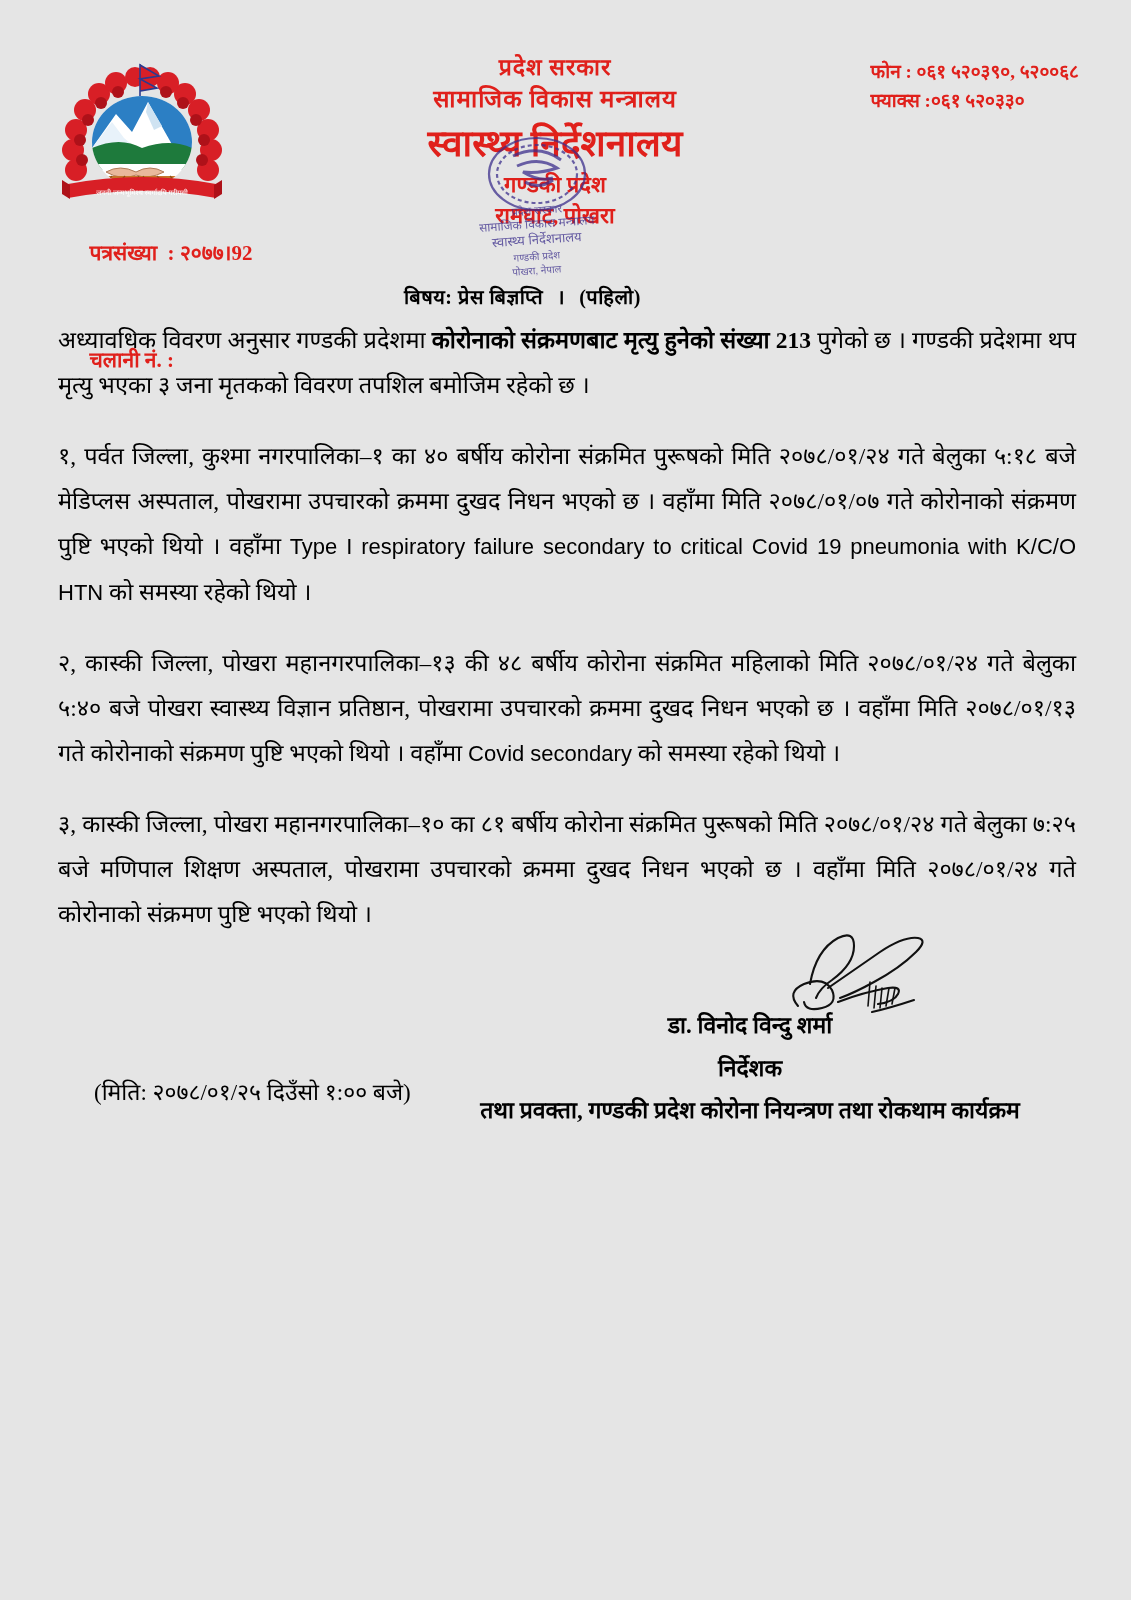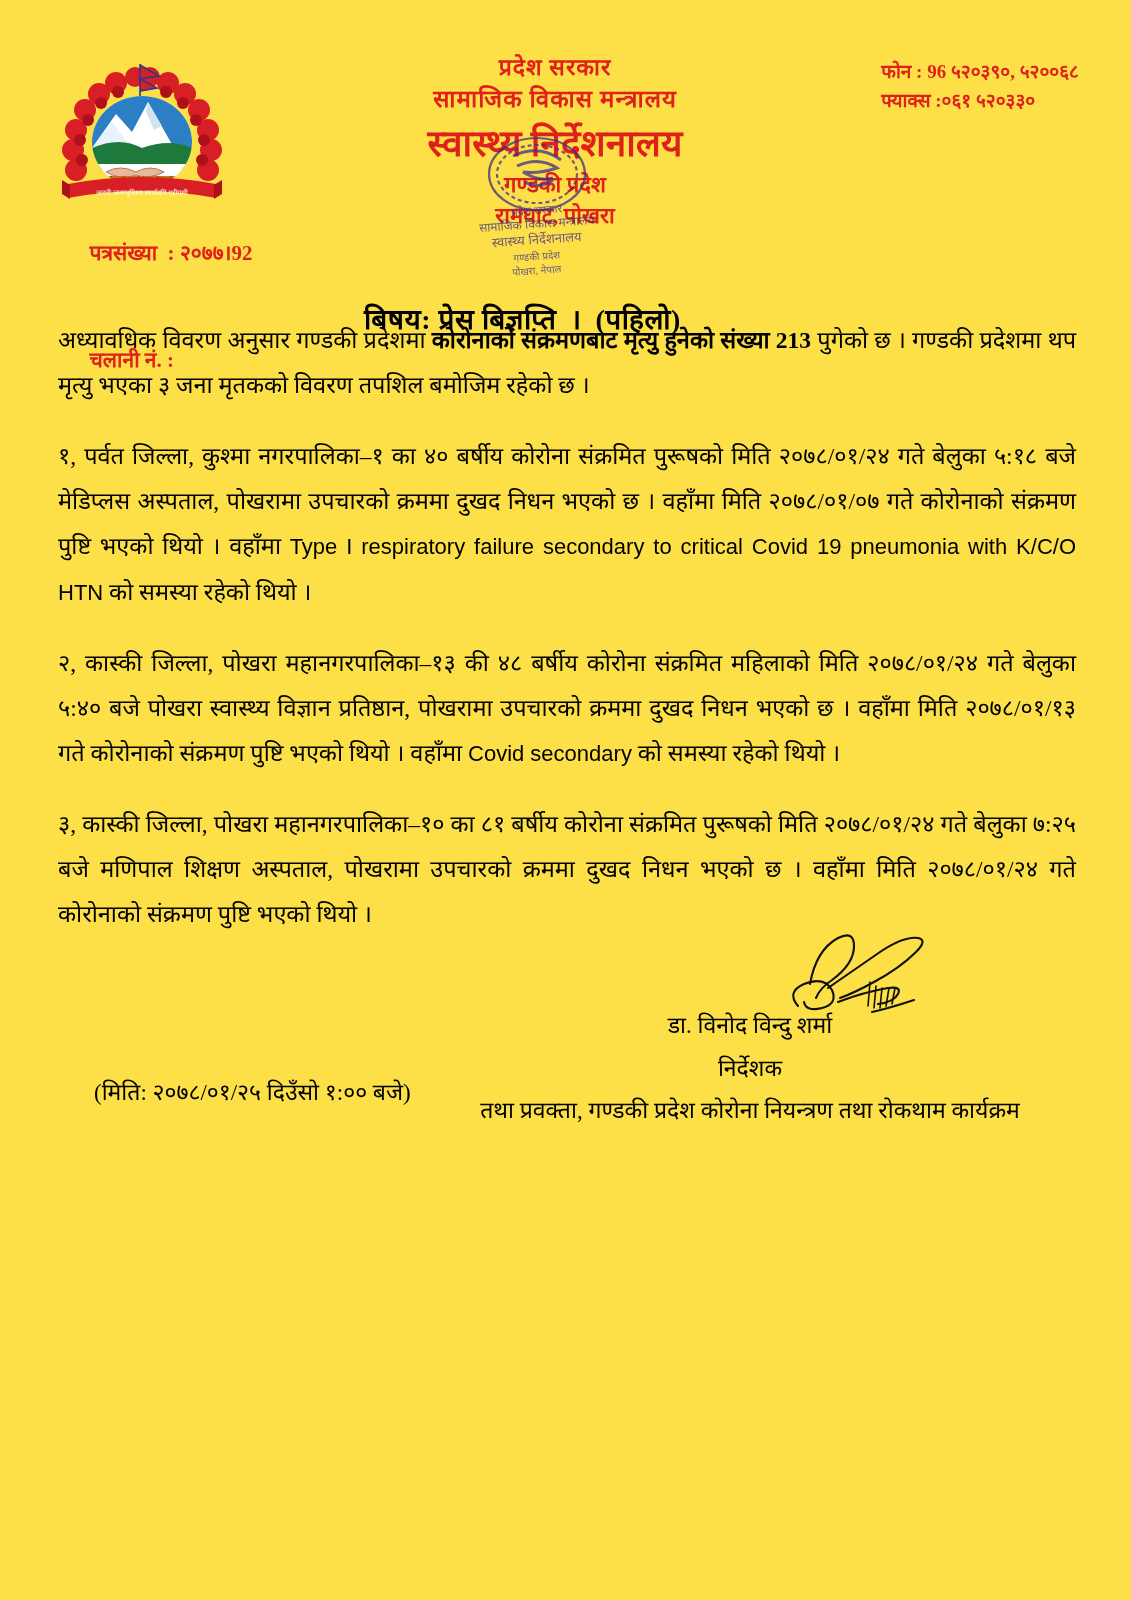--- a/index.html
+++ b/index.html
@@ -8,21 +8,21 @@
     background: #ffffff;
   }
   body {
     font-family: "Liberation Serif", "DejaVu Serif", serif;
     color: #000000;
   }
   .page {
     position: relative;
     width: 1131px;
     height: 1600px;
-    background: #fde047;
+    background: #e5e5e5;
     overflow: hidden;
   }
 
   
   .emblem {
     position: absolute;
     left: 58px;
     top: 52px;
     width: 168px;
     height: 168px;
@@ -93,24 +93,23 @@
   }
   .refblock .rowline { white-space: pre; }
 
   
   .subject {
     position: absolute;
     left: 0;
     top: 283px;
     width: 1045px;
     text-align: center;
-    font-size: 28px;
+    font-size: 20px;
     font-weight: bold;
     letter-spacing: 0.5px;
-    margin-top: 16px;
   }
   .subject .sep { padding: 0 14px; }
 
   
   .body {
     position: absolute;
     left: 58px;
     top: 318px;
     width: 1018px;
     font-size: 23.5px;
@@ -133,20 +132,21 @@
     height: 110px;
   }
   .signblock {
     position: absolute;
     left: 430px;
     top: 1005px;
     width: 640px;
     text-align: center;
     font-size: 23px;
     line-height: 1.85;
+    font-weight: bold;
   }
   .datestamp {
     position: absolute;
     left: 94px;
     top: 1075px;
     font-size: 23px;
   }
 </style>
 </head>
 <body>
@@ -236,21 +236,21 @@
 
   <div class="letterhead">
     <div class="lh-line1">प्रदेश सरकार</div>
     <div class="lh-line2">सामाजिक विकास मन्त्रालय</div>
     <div class="lh-title">स्वास्थ्य निर्देशनालय</div>
     <div class="lh-sub">गण्डकी प्रदेश</div>
     <div class="lh-sub">रामघाट, पोखरा</div>
   </div>
 
   <div class="contact">
-    <div>फोन : 96 ५२०३९०, ५२००६८</div>
+    <div>फोन : ०६१ ५२०३९०, ५२००६८</div>
     <div>फ्याक्स :०६१ ५२०३३०</div>
   </div>
 
   <div class="stamp">
     <svg viewBox="0 0 180 160" width="180" height="160" aria-hidden="true">
       <g fill="none" stroke="#3B2E8C" stroke-width="2.2" opacity="0.9">
         <ellipse cx="90" cy="46" rx="48" ry="36"></ellipse>
         <ellipse cx="90" cy="46" rx="40" ry="29" stroke-dasharray="4 3"></ellipse>
       </g>
 

